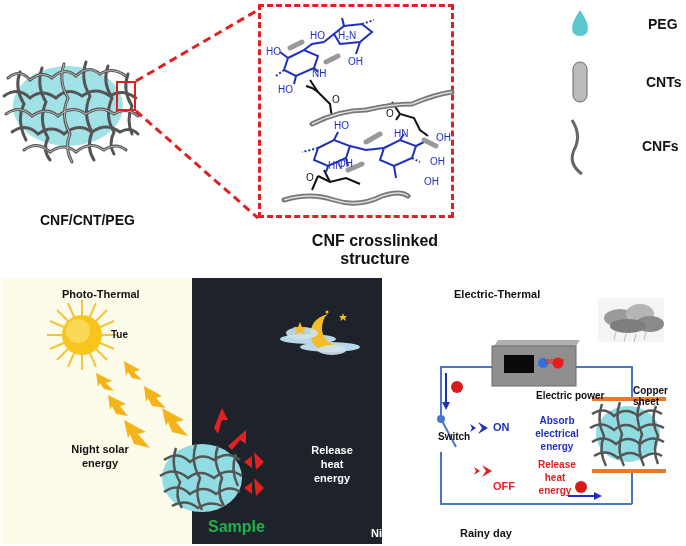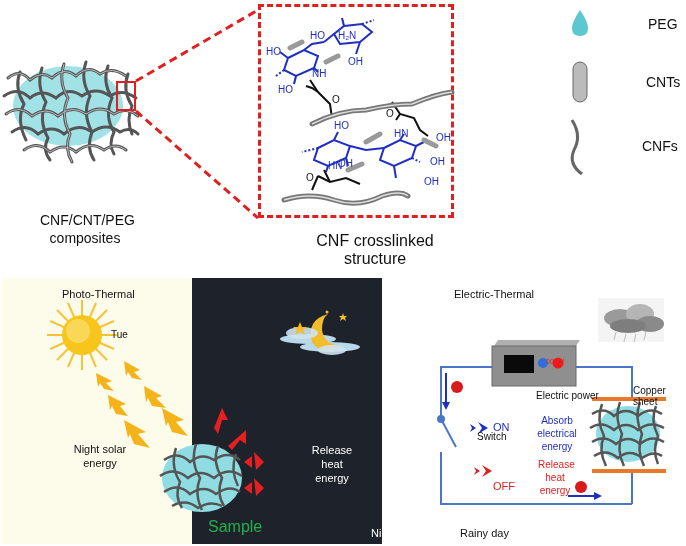--- a/index.html
+++ b/index.html
@@ -1,18 +1,18 @@
 <!DOCTYPE html>
 <html><head>
 <meta charset="utf-8">
 <style>
   * { box-sizing: border-box; margin: 0; padding: 0; }
   body { width: 686px; height: 546px; background: #ffffff; font-family: "Liberation Sans", sans-serif; position: relative; overflow: hidden; }
   .abs { position: absolute; }
-  .bold { font-weight: normal; padding-left: 40px; }
+  .bold { font-weight: bold; padding-left: 40px; }
   .t13 { font-size: 16px; }
   .t14 { font-size: 14px; }
   .t11 { font-size: 11px; }
   .t10 { font-size: 10px; }
   .center { text-align: center; }
   svg { position: absolute; left: 0; top: 0; }
 </style>
 </head>
 <body>
 
@@ -43,21 +43,20 @@
 
 <div class="abs" style="left:116px;top:81px;width:20px;width:20px;height:30px;border:2px solid #e02020;"></div>
 
 <svg width="686" height="546" style="pointer-events:none;">
   <line x1="136" y1="81" x2="258" y2="10" stroke="#e02020" stroke-width="3" stroke-dasharray="8,5"></line>
   <line x1="136" y1="111" x2="258" y2="218" stroke="#e02020" stroke-width="3" stroke-dasharray="8,5"></line>
 </svg>
 
 <div class="abs bold t14 center" style="left:0;top:183px;width:130px;line-height:18px;color:#111;margin-top:28px;">
   <div>CNF/CNT/PEG</div>
-  <div>composites</div>
 </div>
 
 <div class="abs" style="left:258px;top:4px;width:196px;height:214px;border:3px dashed #e02020;"></div>
 
 <svg width="686" height="546">
 
   <g stroke="#1f2fbf" stroke-width="2" fill="none">
     <path d="M344 26 L362 24 L372 32 L360 42 L340 44 L334 34 Z"></path>
     <path d="M334 34 L324 42"></path>
     <path d="M362 24 L374 20" stroke-dasharray="2,2"></path>
@@ -301,21 +300,21 @@
       <path d="M640 402 Q634 418 642 434 Q636 450 644 466"></path>
       <path d="M656 406 Q650 420 658 436 Q652 450 658 464"></path>
     </g>
   </g>
 </svg>
 
 <div class="abs bold" style="left:506px;top:358px;font-size:7px;color:#e81c1c;">002 V</div>
 <div class="abs bold t10" style="left:496px;top:390px;color:#111;">Electric power</div>
 <div class="abs bold t10" style="left:593px;top:385px;color:#111;">Copper sheet</div>
 <div class="abs bold t13" style="left:668px;top:406px;color:#22b04b;writing-mode:vertical-rl;">Sample</div>
-<div class="abs bold t10" style="left:398px;top:431px;color:#111;margin-left:39px;">Switch</div>
+<div class="abs bold t10" style="left:398px;top:431px;color:#111;">Switch</div>
 
 <div class="abs bold t11" style="left:453px;top:421px;color:#1f2fbf;">ON</div>
 <div class="abs bold t10 center" style="left:491px;top:414px;width:92px;line-height:13px;color:#1f2fbf;">
   <div>Absorb</div>
   <div>electrical energy</div>
 </div>
 
 <div class="abs bold t11" style="left:453px;top:480px;color:#e02020;">OFF</div>
 <div class="abs bold t10 center" style="left:498px;top:458px;width:74px;line-height:13px;color:#e02020;">
   <div>Release heat</div>

